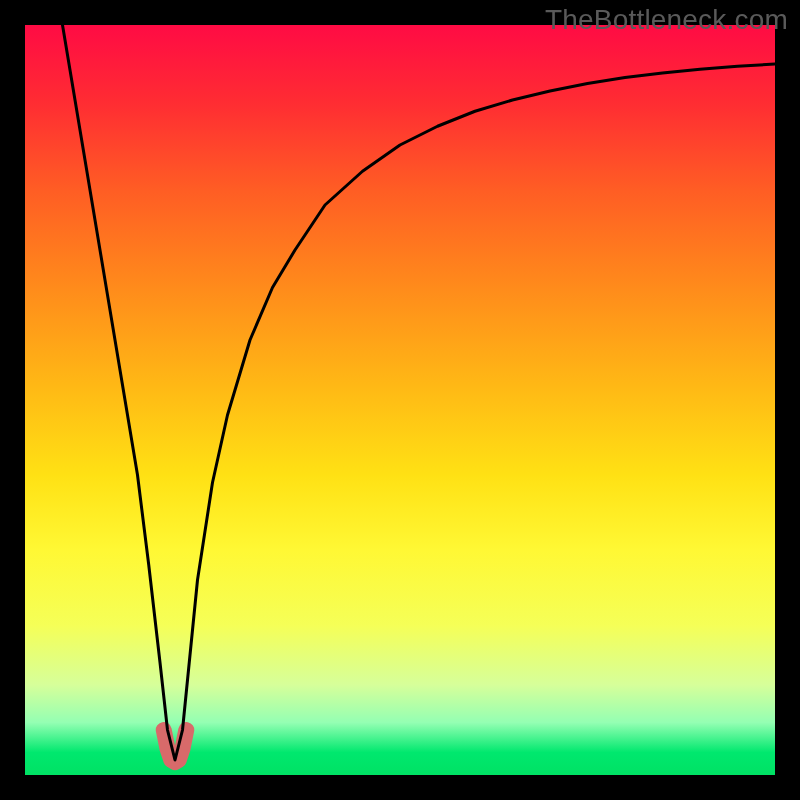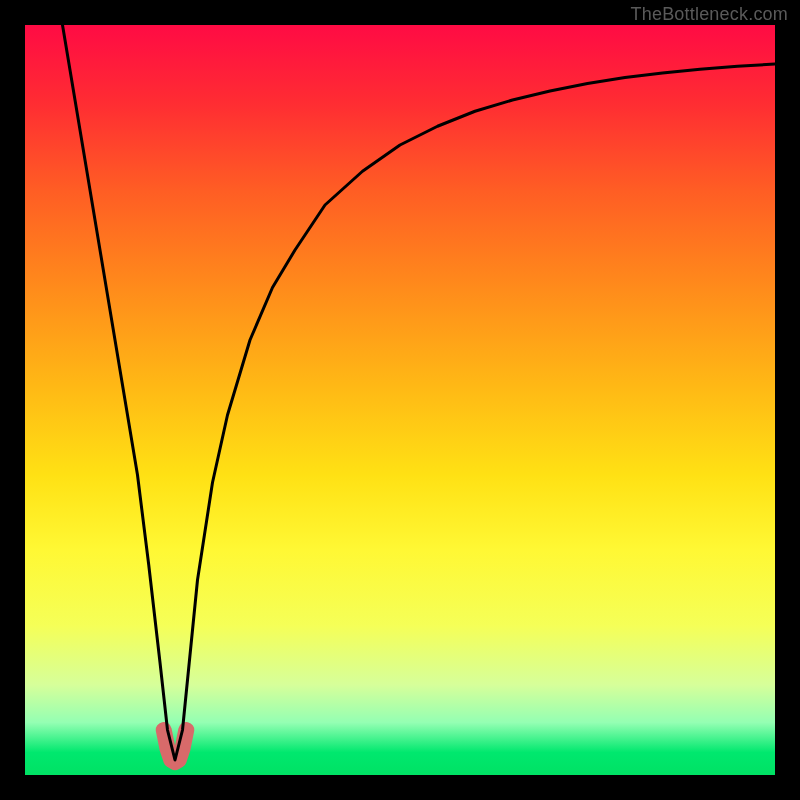--- a/index.html
+++ b/index.html
@@ -30,21 +30,21 @@
       #94ffb3 93%,
       #00e86e 97%,
       #00e164 100%
     );
   }
   .watermark {
     position: absolute;
     top: 4px;
     right: 12px;
     color: #5a5a5a;
-    font-size: 18px;
+    font-size: 28px;
     font-weight: 500;
     letter-spacing: 0.2px;
     user-select: none;
   }
   svg.plot {
     position: absolute;
     left: 0;
     top: 0;
     width: 750px;
     height: 750px;

